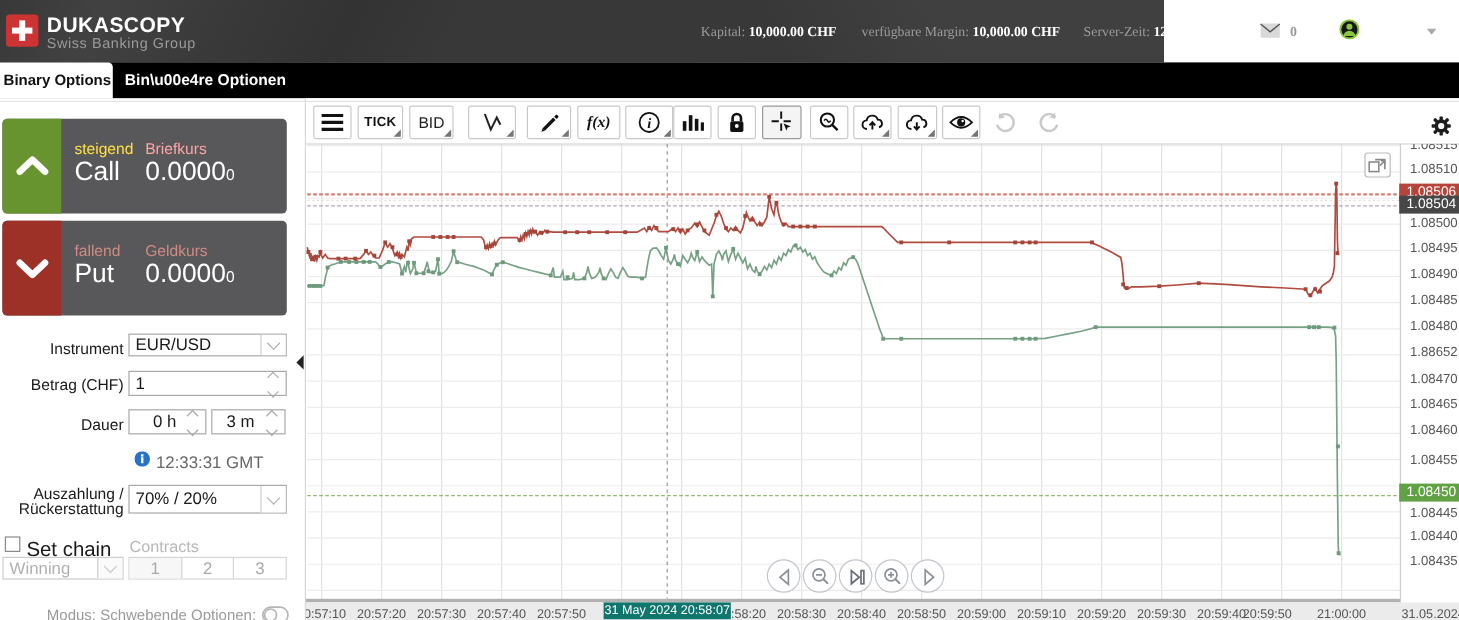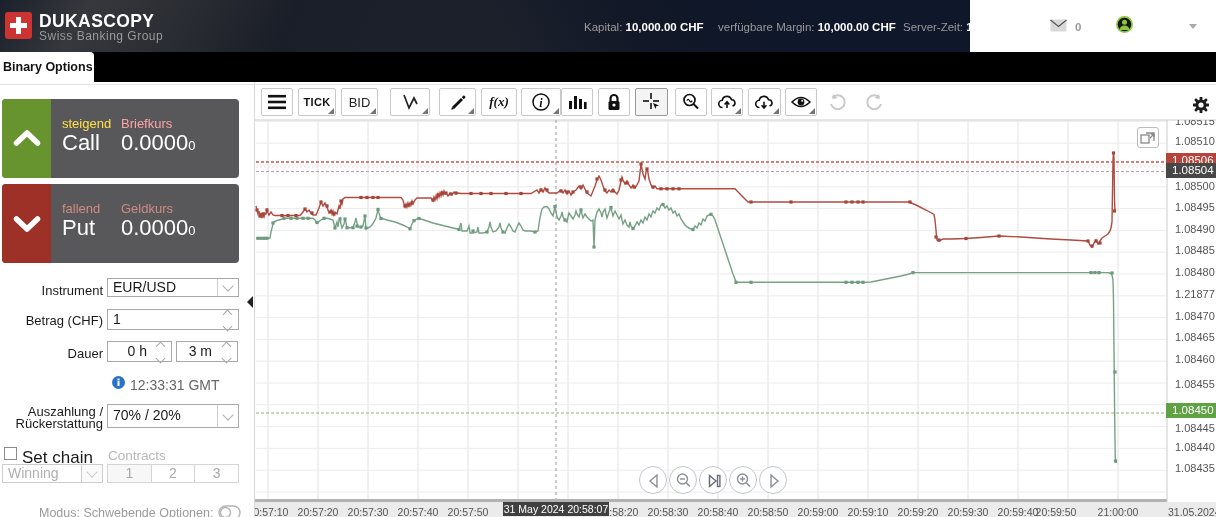--- a/index.html
+++ b/index.html
@@ -1,27 +1,27 @@
 <!DOCTYPE html>
 <html><head><meta charset="utf-8">
 <style>
 * { margin:0; padding:0; box-sizing:border-box; }
 body { width:1216px; height:517px; overflow:hidden; position:relative;
   font-family:"Liberation Sans",sans-serif; background:#fff; }
 
-#hdr { position:absolute; left:0; top:0; width:970px; height:52px; background:#0f172a; }
+#hdr { position:absolute; left:0; top:0; width:970px; height:52px; background:#404040; }
 #hdr:before { content:""; position:absolute; inset:0;
   background:linear-gradient(118deg, rgba(70,70,70,0) 0%, rgba(72,72,72,0.6) 9%, rgba(58,58,58,0.45) 20%, rgba(20,20,20,0.15) 30%, rgba(0,0,0,0) 40%),
              linear-gradient(62deg, rgba(45,45,45,0.4) 52%, rgba(25,25,25,0.2) 66%, rgba(0,0,0,0) 80%); }
 #logo-sq { position:absolute; left:5px; top:12px; width:27px; height:27px; background:#cc3333; border-radius:3px; }
 #logo-sq:before { content:""; position:absolute; left:11px; top:5px; width:5px; height:17px; background:#fff; }
 #logo-sq:after { content:""; position:absolute; left:5px; top:11px; width:17px; height:5px; background:#fff; }
 #logo-t1 { position:absolute; left:39px; top:11px; color:#fff; font-size:17.5px; font-weight:bold; letter-spacing:0.4px; }
 #logo-t2 { position:absolute; left:39px; top:29px; color:#9a9a9a; font-size:12px; letter-spacing:0.5px; }
-.acct { position:absolute; top:21px; font-size:11.5px; color:#9a9a9a; white-space:nowrap; }
+.acct { position:absolute; top:21px; font-size:11.5px; color:#9a9a9a; white-space:nowrap;font-family:Liberation Serif, serif; }
 .acct b { color:#fff; font-weight:bold; }
 
 #tabs { position:absolute; left:0; top:52px; width:1216px; height:30px; background:#000; }
 .tab { position:absolute; top:0; height:30px; line-height:30px; font-size:13px; font-weight:bold; color:#fff; }
 #tab-active { position:absolute; left:0; top:0; width:94px; height:30px; background:#fff;
   border-radius:0 4px 0 0; color:#111; font-size:12.5px; font-weight:bold; line-height:30px; white-space:nowrap; }
 #content-bg { position:absolute; left:0; top:82px; width:1216px; height:435px; background:#fff; }
 
 .bigbtn { position:absolute; left:2px; width:237px; height:79px; border-radius:4px; background:#58585a; }
 .bigbtn .sq { position:absolute; left:0; top:0; width:49px; height:79px; border-radius:4px 0 0 4px; }
@@ -39,21 +39,21 @@
 
 #chart { position:absolute; left:254px; top:82px; width:962px; height:435px; background:#fff; border-left:1px solid #d7d7d7; overflow:hidden; }
 .tb { position:absolute; top:6px; height:28px; border:1px solid #c9c9c9; border-radius:2px; background:#fff;
   display:flex; align-items:center; justify-content:center; }
 .tb.sel { border:1px solid #999; background:#f4f4f4; }
 .tb.nob { border:none; }
 .cnr { position:absolute; right:1px; bottom:1px; width:0; height:0; border-left:6px solid transparent; border-bottom:6px solid #757575; }
 .pl { position:absolute; left:912px; padding-left:8px; font-size:11px; color:#555; }
 .pl.hl { left:911px; width:52px; padding-left:6px; color:#fff; font-size:11.5px; height:15px; line-height:15px; }
 .tl { position:absolute; top:424px; width:60px; text-align:center; font-size:10.5px; color:#555; }
-.tbox { position:absolute; top:420px; left:248px; width:106px; height:14px; background:#404040; color:#fff;
+.tbox { position:absolute; top:420px; left:248px; width:106px; height:14px; background:#0f766e; color:#fff;
   font-size:10.5px; text-align:center; line-height:14px; }
 .nav { position:absolute; top:384px; width:28px; height:28px; border:1px solid #c3c6cc; border-radius:50%;
   background:rgba(255,255,255,0.75); }
 #expand { position:absolute; left:882px; top:45px; width:22px; height:21px; border:1px solid #bbb; border-radius:3px; background:#fff; }
 </style></head>
 <body>
 <div id="hdr">
   <div id="logo-sq"></div>
   <div id="logo-t1">DUKASCOPY</div>
   <div id="logo-t2">Swiss Banking Group</div>
@@ -68,20 +68,21 @@
   <svg style="position:absolute;left:1116px;top:16px" width="17" height="17" viewBox="0 0 17 17">
       <circle cx="8.5" cy="8.5" r="7.6" fill="#161616" stroke="#8cc63e" stroke-width="1.7"></circle>
       <circle cx="8.5" cy="6.2" r="2.5" fill="#8cc63e"></circle>
       <path d="M3.6 13.9 a4.9 4.3 0 0 1 9.8 0 Z" fill="#8cc63e"></path>
     </svg>
   <div class="acct" style="left:1141px;color:#fff;font-weight:bold;font-size:14px">Lani23</div>
   <div style="position:absolute;left:1189px;top:24px;width:0;height:0;border-left:4.5px solid transparent;border-right:4.5px solid transparent;border-top:5.5px solid #aaa"></div>
 </div>
 <div id="tabs">
   <div id="tab-active"><span style="margin-left:3px">Binary Options</span></div>
+  <div class="tab" style="left:104px">Bin\u00e4re Optionen</div>
 </div>
 <div id="content-bg"></div>
 
 <div class="bigbtn" style="top:99px">
   <div class="sq" style="background:#67942e"></div>
   <svg style="position:absolute;left:11px;top:29px" width="28" height="20" viewBox="0 0 28 20">
       <path d="M3.5 15 L14 5 L24.5 15" fill="none" stroke="#fff" stroke-width="5.5" stroke-linecap="round" stroke-linejoin="round"></path>
     </svg>
   <div class="l1" style="left:60px;color:#fde047">steigend</div>
   <div class="l1" style="left:119px;color:#fca5a5">Briefkurs</div>
@@ -437,21 +438,21 @@
       </svg></div>
 <div style="position:absolute;left:912px;top:38px;height:9px;overflow:hidden">
       <div class="pl" style="position:static;margin-top:-5px">1.08515</div>
     </div>
 <div class="pl" style="top:53px">1.08510</div>
 <div class="pl" style="top:98px">1.08500</div>
 <div class="pl" style="top:119px">1.08495</div>
 <div class="pl" style="top:141px">1.08490</div>
 <div class="pl" style="top:162px">1.08485</div>
 <div class="pl" style="top:184px">1.08480</div>
-<div class="pl" style="top:206px">1.21877</div>
+<div class="pl" style="top:206px">1.88652</div>
 <div class="pl" style="top:228px">1.08470</div>
 <div class="pl" style="top:249px">1.08465</div>
 <div class="pl" style="top:271px">1.08460</div>
 <div class="pl" style="top:296px">1.08455</div>
 <div class="pl" style="top:340px">1.08445</div>
 <div class="pl" style="top:359px">1.08440</div>
 <div class="pl" style="top:380px">1.08435</div>
 <div class="pl hl" style="top:71px;background:#b5443a">1.08506</div>
 <div class="pl hl" style="top:80.5px;background:#474747">1.08504</div>
 <div class="pl hl" style="top:321px;background:#60a144">1.08450</div>

